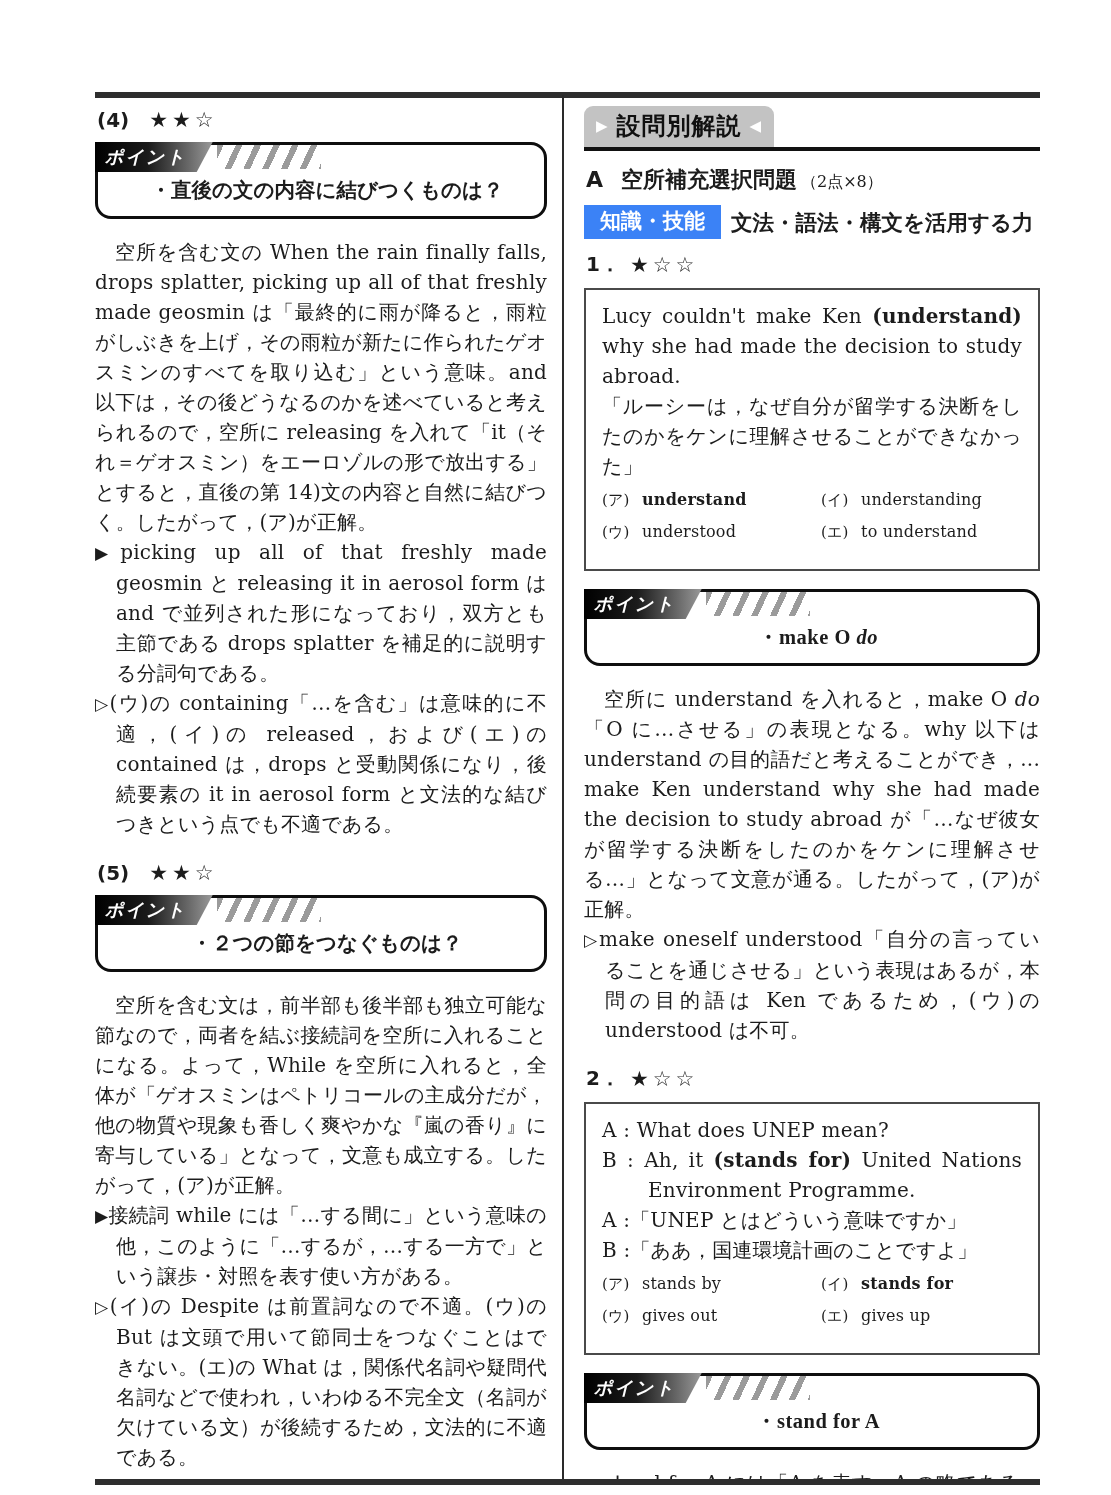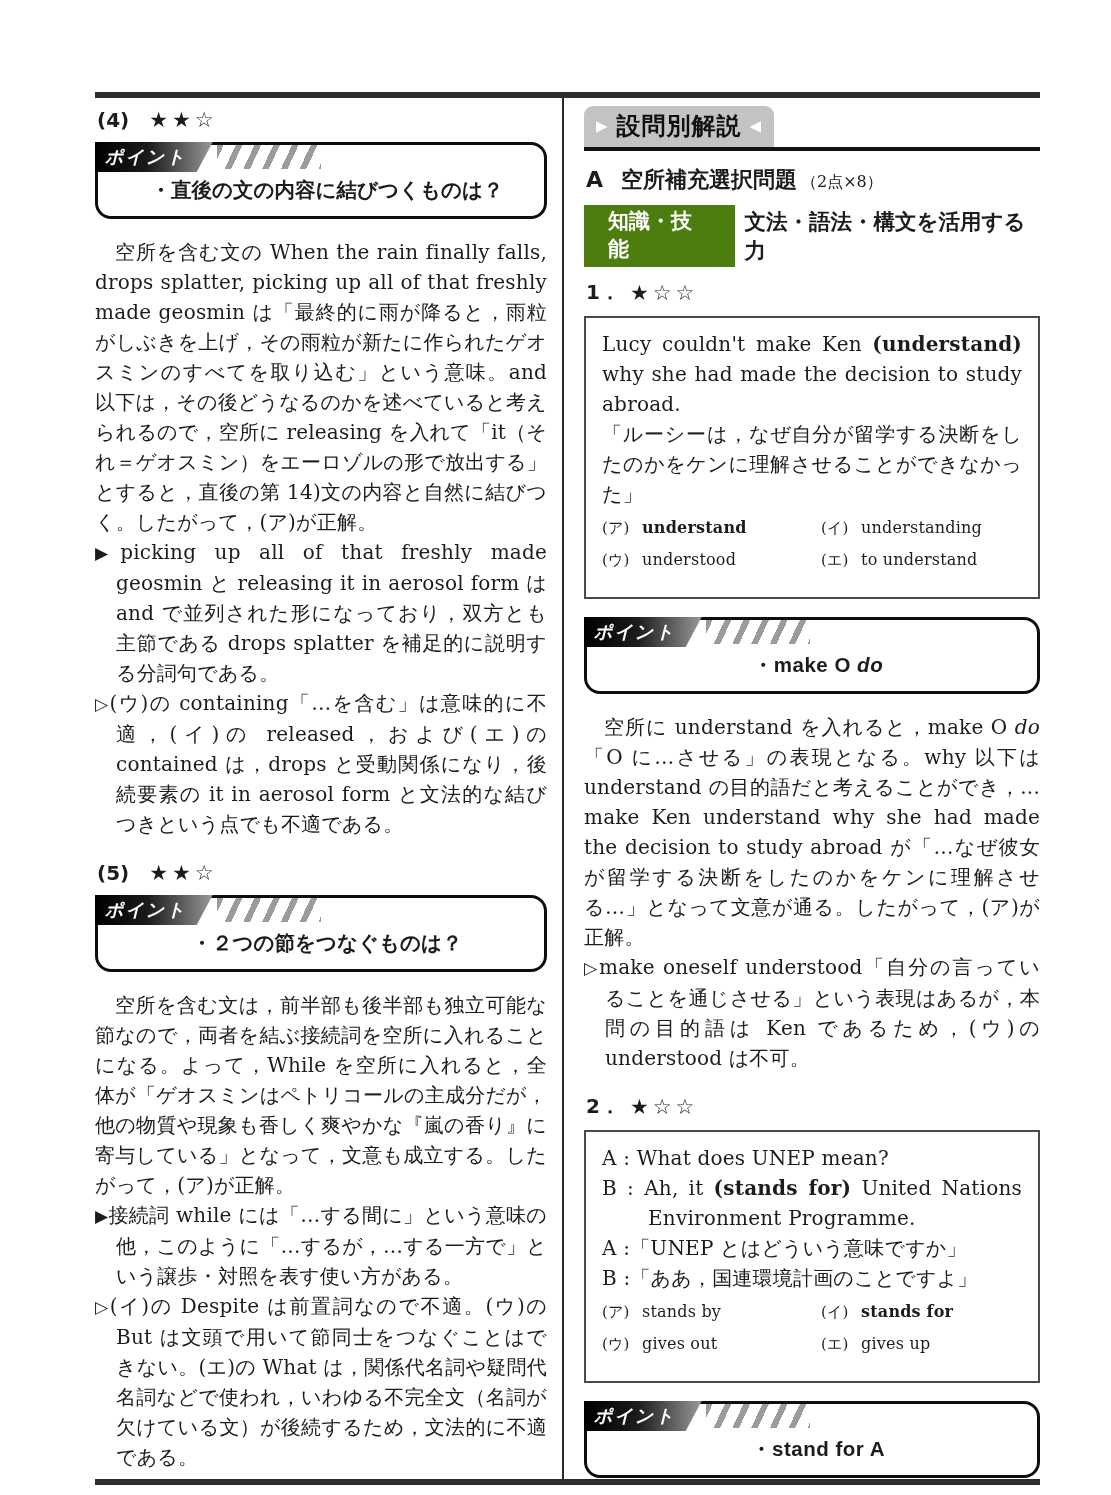--- a/index.html
+++ b/index.html
@@ -49,37 +49,37 @@
   }
   .point-stripes{
     display:inline-block;width:104px;height:24px;margin-left:4px;
     background:repeating-linear-gradient(115deg,#9b9b9b 0 6px,rgba(0,0,0,0) 6px 17px);
   }
   .point-title{
     font-family:"DejaVu Sans","Liberation Sans",sans-serif;
     font-weight:bold;font-size:20.5px;line-height:30px;
     padding:3px 16px 11px 28px;text-align:center;
   }
-  .point-title.en{font-family:Liberation Sans, sans-serif;letter-spacing:.5px;}
+  .point-title.en{font-family:Liberation Serif, serif;letter-spacing:.5px;}
 
   
   .kaisetsu-head{border-bottom:4px solid #111;margin-bottom:14px;}
   .kaisetsu-badge{
     display:inline-flex;align-items:center;gap:8px;background:#c3c3c3;color:#101010;
     border-radius:9px 9px 0 0;font-family:"DejaVu Sans","Liberation Sans",sans-serif;
     font-weight:bold;font-size:24px;padding:4px 12px 5px;letter-spacing:1px;
   }
   .kaisetsu-badge .tri{color:#ffffff;font-size:15px;}
   .a-line{display:flex;align-items:baseline;gap:18px;margin:2px 0 10px 2px;}
   .a-label,.a-title{font-family:"DejaVu Sans","Liberation Sans",sans-serif;font-weight:bold;font-size:22px;}
   .a-points{font-size:16px;}
   .skill-line{display:flex;align-items:center;gap:10px;margin:0 0 12px 0;}
   .black-badge{
-    background:#4d7c0f;color:#fff;font-family:"DejaVu Sans","Liberation Sans",sans-serif;
-    font-weight:bold;font-size:21px;padding:2px 24px 4px;
+    background:#3b82f6;color:#fff;font-family:"DejaVu Sans","Liberation Sans",sans-serif;
+    font-weight:bold;font-size:21px;padding:2px 16px 4px;
   }
   .skill-text{font-family:"DejaVu Sans","Liberation Sans",sans-serif;font-weight:bold;font-size:21.5px;}
 
   
   .qbox{border:2px solid #4a4a4a;padding:11px 16px 22px;margin:8px 0 18px 0;}
   .dlg{padding-left:2.3em;text-indent:-2.3em;}
   .opts{display:grid;grid-template-columns:1.05fr 1fr;column-gap:8px;row-gap:2px;margin-top:4px;}
   .opt{display:flex;align-items:baseline;}
   .opt .mark{font-size:15px;width:40px;flex:none;}
   .opt .otext{font-size:16px;}

